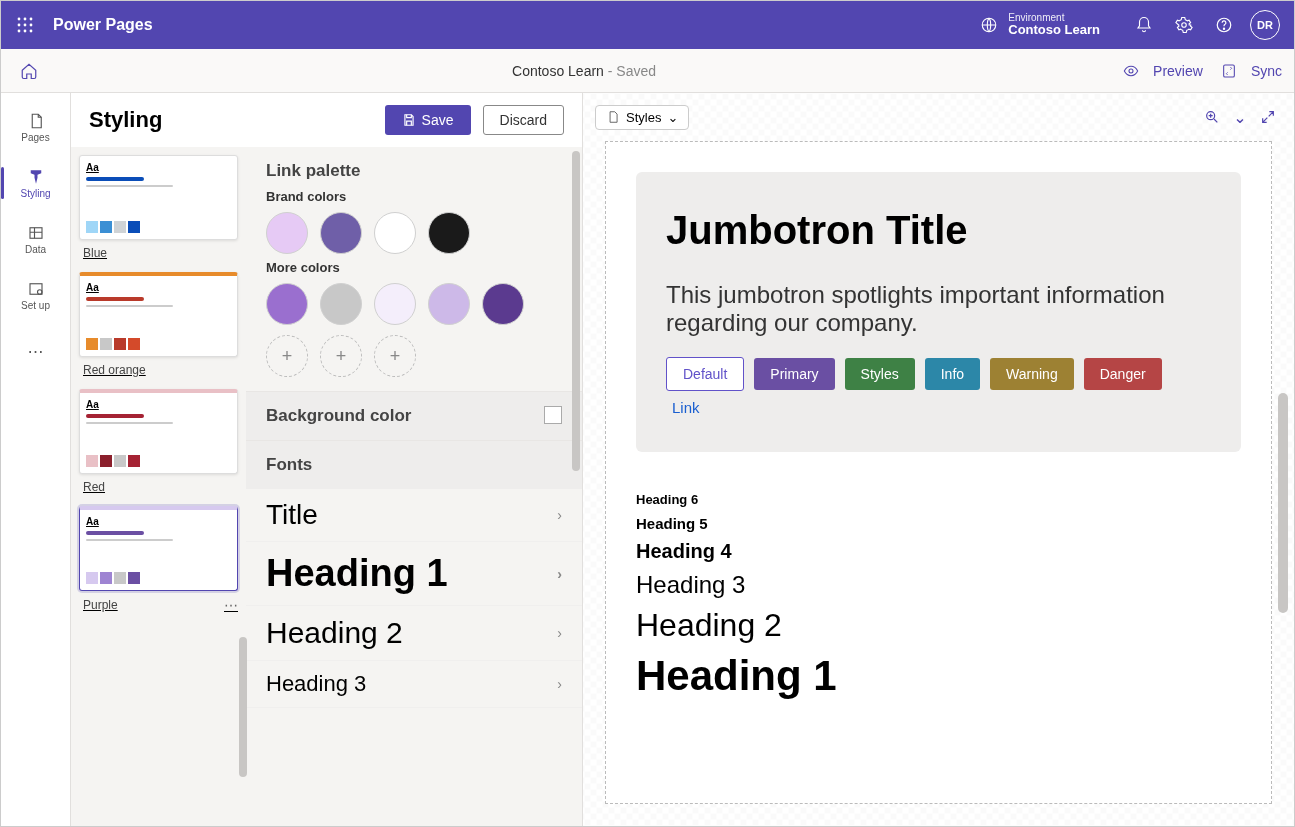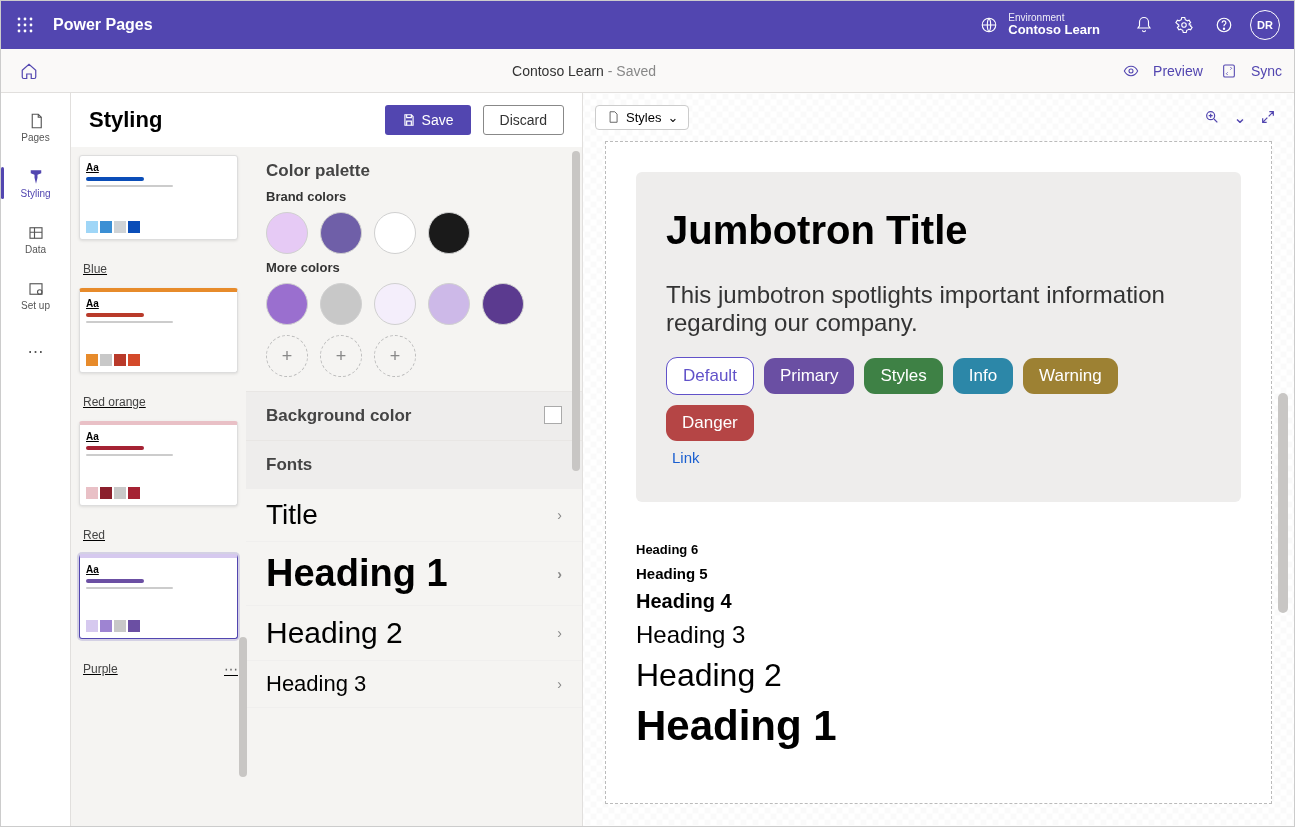--- a/index.html
+++ b/index.html
@@ -49,21 +49,21 @@
 
 
 .themes-col { width: 175px; background: #f5f4f2; overflow-y: auto; padding: 8px; display: flex; flex-direction: column; gap: 12px; text-decoration: underline; }
 .theme-card { }
 .theme-thumb { width: 100%; height: 85px; background: #fff; border: 1px solid #ddd; border-radius: 3px; box-shadow: 0 1px 3px rgba(0,0,0,.1); padding: 6px; display: flex; flex-direction: column; gap: 4px; cursor: pointer; }
 .theme-thumb.selected { border-color: #5246b0; box-shadow: 0 0 0 2px rgba(82,70,176,.2); }
 .theme-thumb .aa { font-size: 10px; font-weight: 600; }
 .theme-thumb .bar { height: 4px; border-radius: 2px; }
 .theme-swatches { display: flex; gap: 2px; margin-top: auto; }
 .theme-swatches span { width: 12px; height: 12px; }
-.theme-label { font-size: 12px; color: #444; margin-top: 22px; padding-left: 4px; display: flex; justify-content: space-between; align-items: center; }
+.theme-label { font-size: 12px; color: #444; margin-top: 6px; padding-left: 4px; display: flex; justify-content: space-between; align-items: center; }
 .theme-more { font-size: 14px; color: #666; cursor: pointer; }
 
 
 .props-col { flex: 1; overflow-y: auto; padding: 0; position: relative; }
 .prop-section { padding: 14px 20px; border-bottom: 1px solid #e8e6e4; }
 .prop-section.shade { background: #eeedec; }
 .prop-title { font-size: 17px; font-weight: 600; color: #444; margin-bottom: 8px; }
 .prop-sub { font-size: 13px; font-weight: 600; color: #333; margin-bottom: 8px; margin-top: 6px; }
 .swatch-row { display: flex; gap: 12px; flex-wrap: wrap; }
 .swatch { width: 42px; height: 42px; border-radius: 50%; border: 1px solid #d0d0d0; cursor: pointer; }
@@ -83,21 +83,21 @@
 .canvas-toolbar { height: 48px; display: flex; align-items: center; padding: 0 12px; }
 .styles-chip { background: #fff; border: 1px solid #ccc; border-radius: 4px; padding: 4px 10px; display: inline-flex; align-items: center; gap: 6px; font-size: 13px; cursor: pointer; }
 .canvas-toolbar-spacer { flex: 1; }
 .canvas-icon { width: 28px; height: 28px; display: flex; align-items: center; justify-content: center; color: #5246b0; cursor: pointer; }
 .canvas-inner { flex: 1; margin: 0 22px 22px 22px; border: 1px dashed #bbb; background: #fff; overflow-y: auto; padding: 30px 0; position: relative; }
 .canvas-scroll-thumb { position: absolute; right: 6px; top: 300px; width: 10px; height: 220px; background: #c8c6c4; border-radius: 5px; }
 .jumbo { background: #eeedec; border-radius: 6px; margin: 0 30px 40px 30px; padding: 36px 30px; }
 .jumbo h2 { font-size: 40px; font-weight: 700; margin-bottom: 28px; }
 .jumbo p { font-size: 24px; color: #333; margin-bottom: 20px; max-width: 520px; }
 .jumbo-buttons { display: flex; gap: 10px; flex-wrap: wrap; align-items: center; }
-.jbtn { padding: 8px 16px; font-size: 17px; border-radius: 11px; color: #fff; border: none; cursor: pointer; }
+.jbtn { padding: 8px 16px; font-size: 14px; border-radius: 3px; color: #fff; border: none; cursor: pointer; }
 .jbtn.default { background: #fff; color: #6152c9; border: 1px solid #6152c9; }
 .jbtn.primary { background: #6a4fa3; }
 .jbtn.success { background: #3e8145; }
 .jbtn.info { background: #2c87a8; }
 .jbtn.warning { background: #9d8133; }
 .jbtn.danger { background: #b54545; }
 .jlink { color: #1a5fd0; cursor: pointer; font-size: 15px; padding-left: 6px; margin-top: 8px; }
 .headings-preview { margin: 0 30px; display: flex; flex-direction: column; gap: 8px; }
 .hp6 { font-size: 13px; font-weight: 700; }
 .hp5 { font-size: 15px; font-weight: 700; }
@@ -293,21 +293,21 @@
             </div>
             <div class="theme-label">
               <span>Purple</span>
               <span class="theme-more">⋯</span>
             </div>
           </div>
         </div>
 
         <div class="props-col">
           <div class="prop-section">
-            <div class="prop-title">Color palette</div>
+            <div class="prop-title">Link palette</div>
             <div class="prop-sub">Brand colors</div>
             <div class="swatch-row">
               <div class="swatch" style="background:#e6caf5"></div>
               <div class="swatch" style="background:#6f5fa8"></div>
               <div class="swatch" style="background:#ffffff"></div>
               <div class="swatch" style="background:#1a1a1a"></div>
             </div>
             <div class="prop-sub">More colors</div>
             <div class="swatch-row">
               <div class="swatch" style="background:#9a6fcf"></div>

